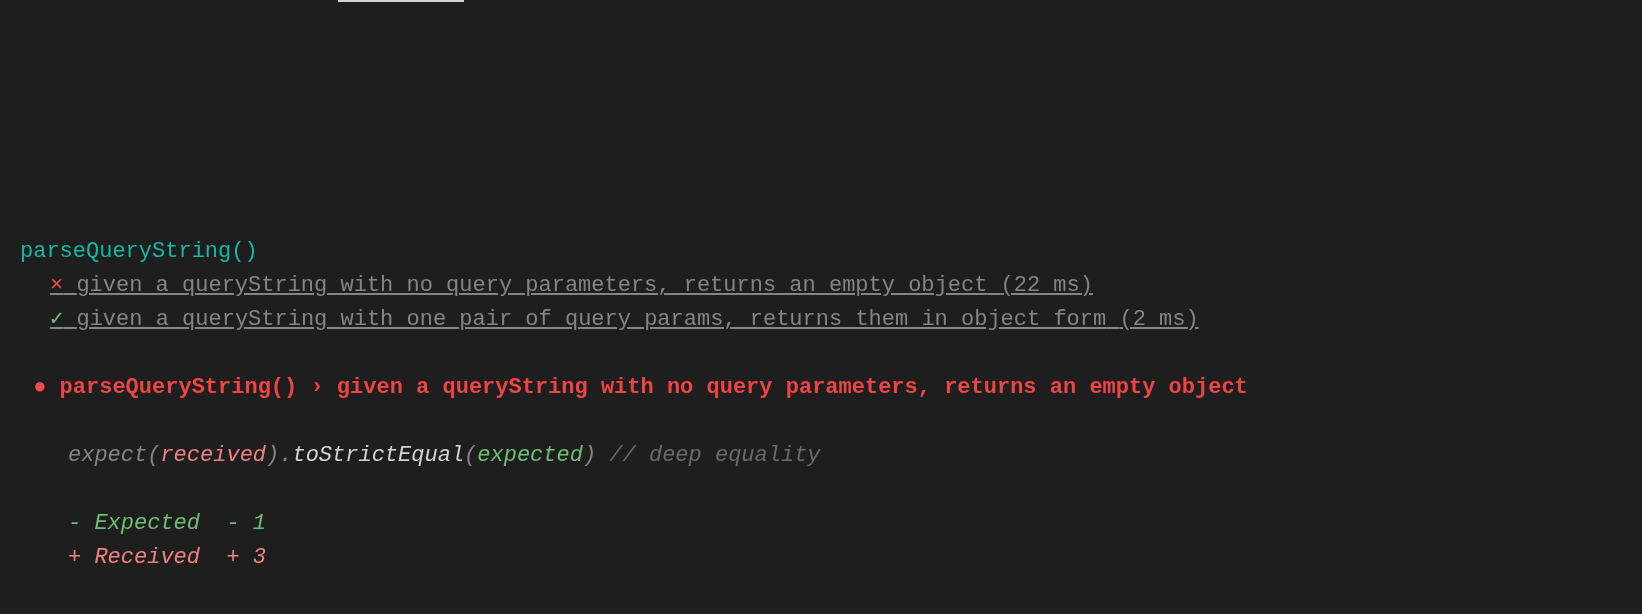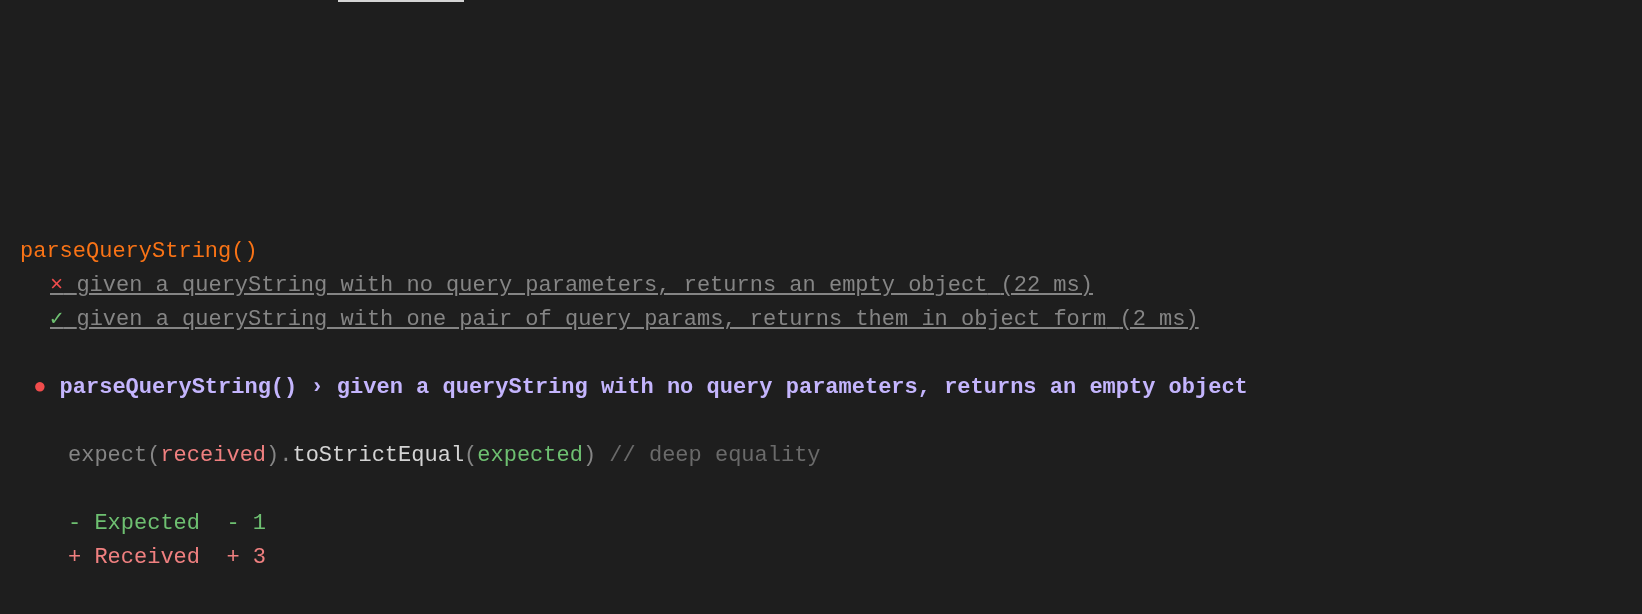--- a/index.html
+++ b/index.html
@@ -10,34 +10,34 @@
     body {
       background-color: #1e1e1e;
       color: #cccccc;
       font-family: Menlo, Monaco, "Courier New", monospace;
       font-size: 22px;
       line-height: 1.55;
       padding: 30px 20px 20px 20px;
       white-space: pre;
     }
     .suite-title {
-      color: #f97316;
+      color: #14b8a6;
     }
     .test-line {
       color: #858585;
       text-decoration: underline;
     }
     .fail-mark {
       color: #f14c4c;
     }
     .pass-mark {
       color: #6ec071;
     }
     .fail-header {
-      color: #c4b5fd;
+      color: #ef4444;
       font-weight: bold;
     }
     .bullet {
       color: #f14c4c;
     }
     .gray {
       color: #858585;
     }
     .white {
       color: #d4d4d4;
@@ -49,20 +49,21 @@
       color: #6ec071;
     }
     .comment {
       color: #6a6a6a;
     }
     .indent1 {
       padding-left: 30px;
     }
     .indent2 {
       padding-left: 48px;
+      font-style: italic;
     }
     .blank {
       height: 1.55em;
     }
     .tab-indicator {
       position: absolute;
       top: 0;
       left: 338px;
       width: 126px;
       height: 2px;

